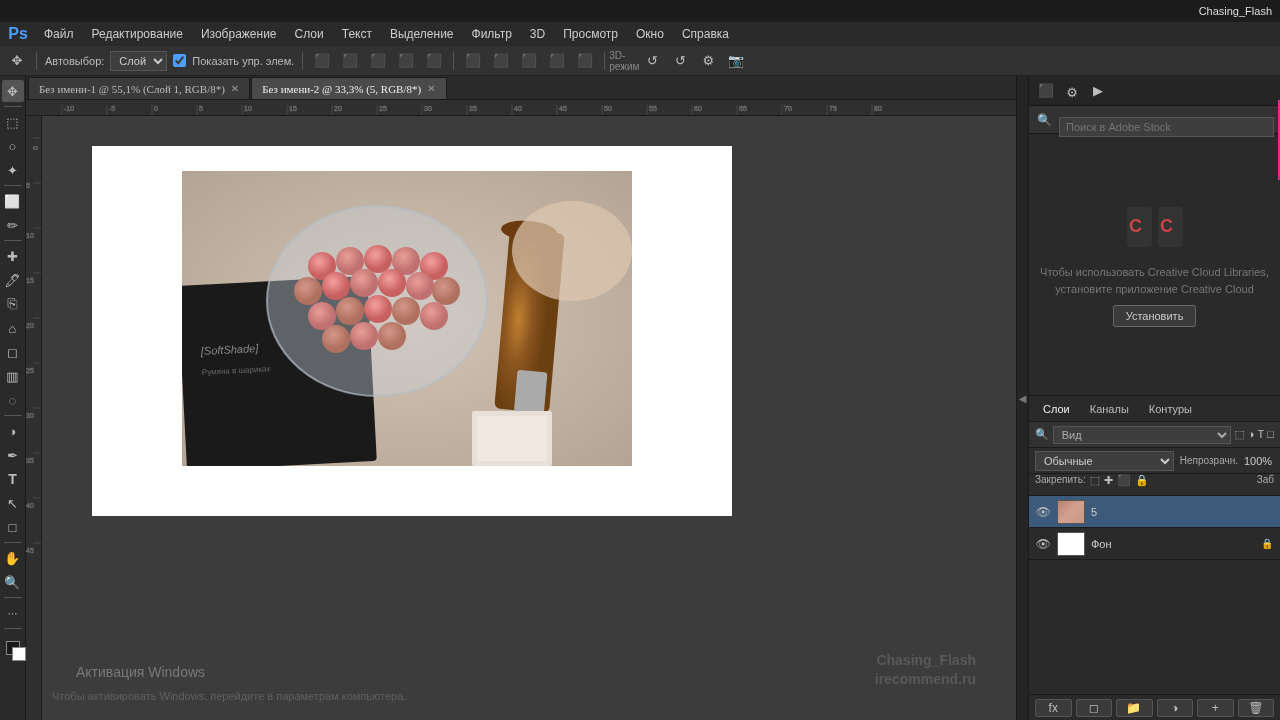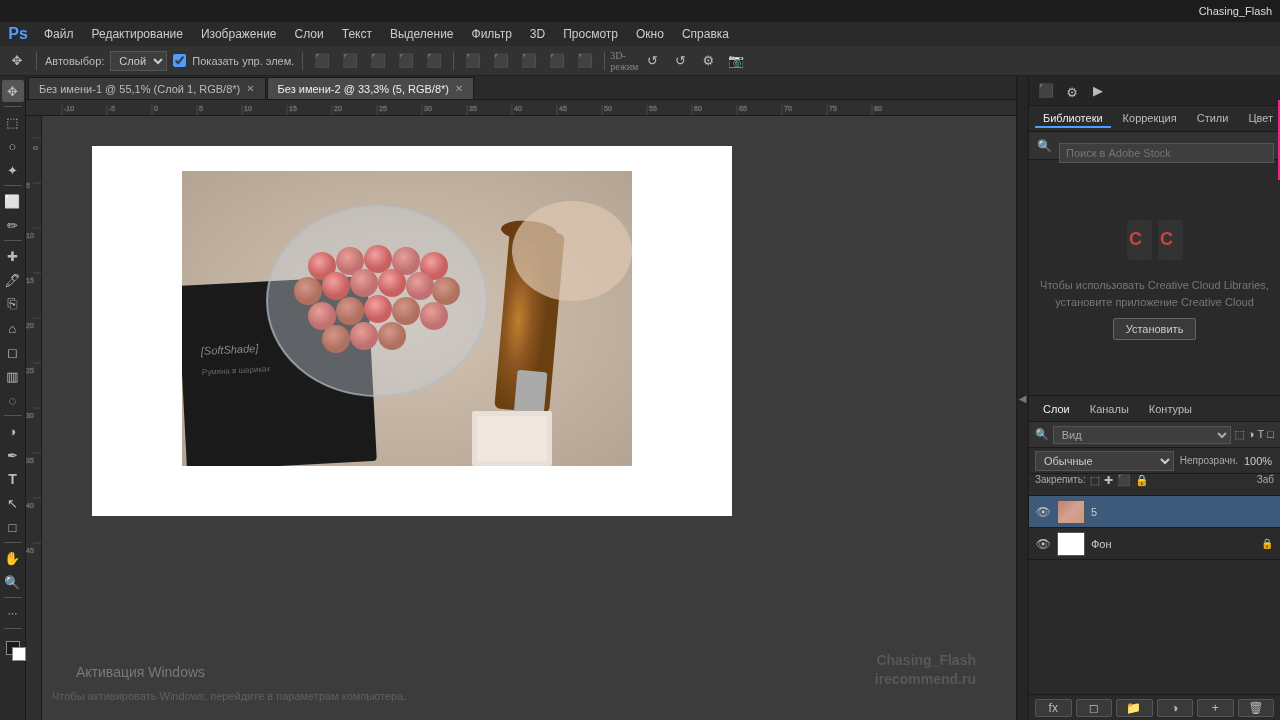--- a/index.html
+++ b/index.html
@@ -79,20 +79,21 @@
 
     
     #tabs-bar {
       height: 24px; background: #2a2a2a; border-bottom: 1px solid #1a1a1a;
       display: flex; align-items: flex-end; gap: 1px; padding-left: 2px;
     }
     .tab {
       padding: 3px 10px; background: #3a3a3a; border: 1px solid #1a1a1a; border-bottom: none;
       color: #bbb; font-size: 11px; cursor: pointer; display: flex; align-items: center; gap: 6px;
       height: 22px;
+      font-family: Liberation Serif, serif;
     }
     .tab.active { background: #4a4a4a; color: #eee; }
     .tab-close { color: #999; font-size: 10px; cursor: pointer; }
 
     
     #document-canvas {
       position: absolute;
       left: 50px; top: 30px;
       width: 640px; height: 370px;
       background: white;
@@ -277,21 +278,21 @@
   <div class="opt-icon">⬛</div>
   <div class="opt-icon">⬛</div>
   <div class="opt-icon">⬛</div>
   <div class="opt-sep"></div>
   <div class="opt-icon">⬛</div>
   <div class="opt-icon">⬛</div>
   <div class="opt-icon">⬛</div>
   <div class="opt-icon">⬛</div>
   <div class="opt-icon">⬛</div>
   <div class="opt-sep"></div>
-  <div class="opt-icon" style="font-size:10px;color:#888;font-family:Liberation Serif, serif;">3D-режим</div>
+  <div class="opt-icon" style="font-size:10px;color:#888;">3D-режим</div>
   <div class="opt-icon">↺</div>
   <div class="opt-icon">↺</div>
   <div class="opt-icon">⚙</div>
   <div class="opt-icon">📷</div>
 </div>
 
 <div id="main-layout">
 
   <div id="left-toolbar">
     <div class="tool-btn active">✥</div>
@@ -513,26 +514,20 @@
 
   <div id="right-panel">
 
     <div style="height:30px;background:#252525;display:flex;align-items:center;padding:0 6px;gap:4px;border-bottom:1px solid #1a1a1a;">
       <div style="width:22px;height:22px;display:flex;align-items:center;justify-content:center;color:#bbb;font-size:13px;cursor:pointer;">⬛</div>
       <div style="width:22px;height:22px;display:flex;align-items:center;justify-content:center;color:#bbb;font-size:13px;cursor:pointer;margin-top:4px;">⚙</div>
       <div style="width:22px;height:22px;display:flex;align-items:center;justify-content:center;color:#bbb;font-size:13px;cursor:pointer;">▶</div>
     </div>
 
     <div id="libraries-panel">
-      <div class="panel-tabs">
-        <div class="panel-tab active">Библиотеки</div>
-        <div class="panel-tab">Коррекция</div>
-        <div class="panel-tab">Стили</div>
-        <div class="panel-tab">Цвет</div>
-      </div>
 
       <div class="panel-toolbar">
         <div class="panel-icon-btn">🔍</div>
         <input type="text" class="panel-search" placeholder="Поиск в Adobe Stock" style="">
       </div>
 
       <div class="libraries-content">
 
         <div style="width:60px;height:50px;display:flex;align-items:center;justify-content:center;margin-bottom:12px;">
           <svg width="60" height="50" xmlns="http://www.w3.org/2000/svg">

